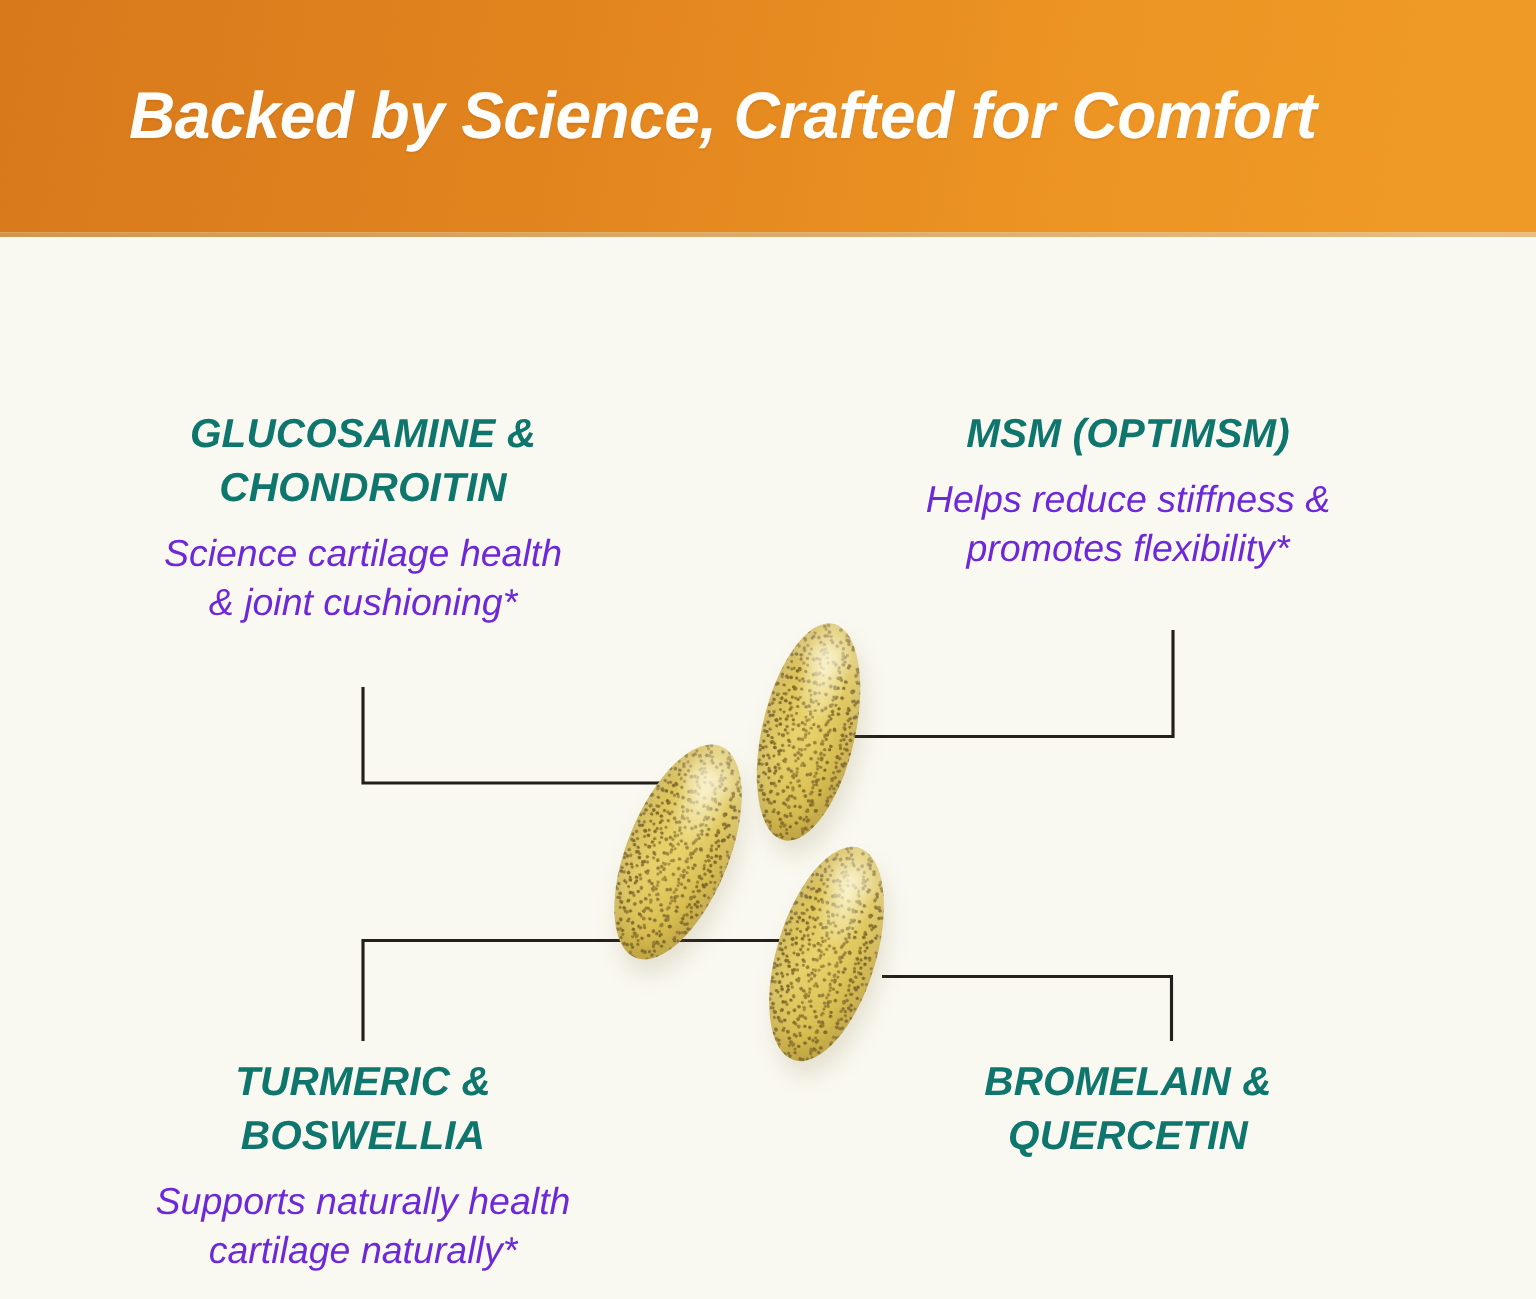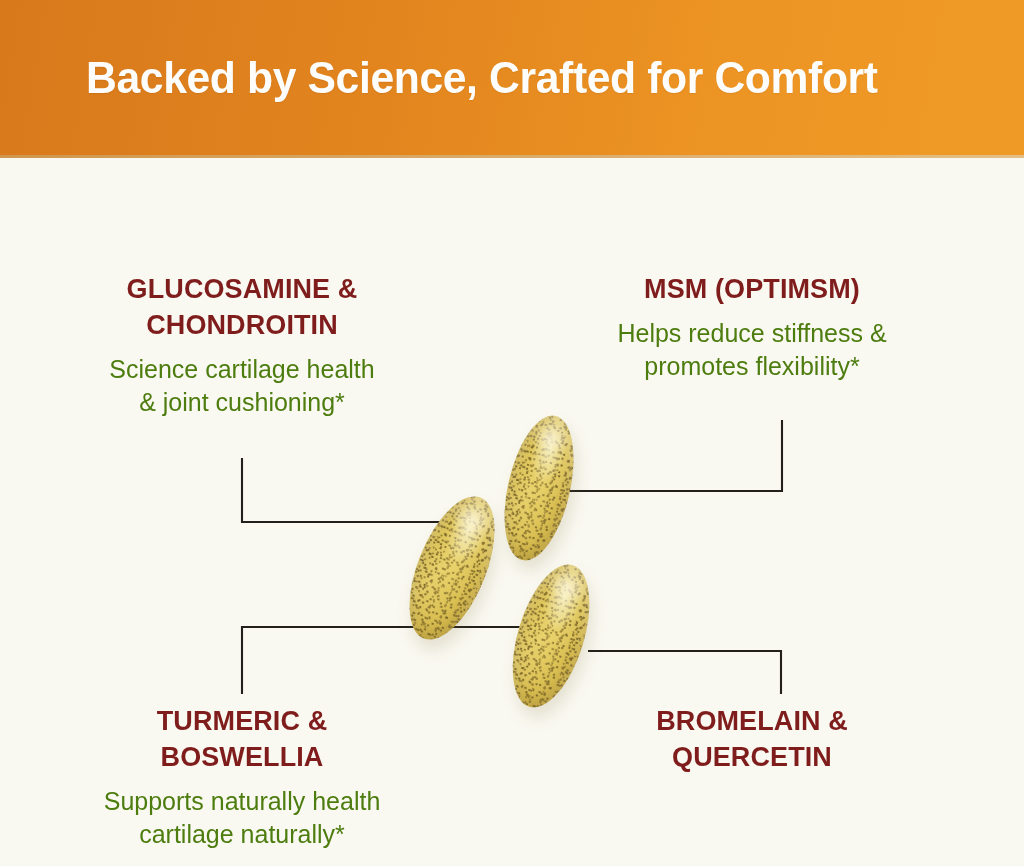--- a/index.html
+++ b/index.html
@@ -15,20 +15,21 @@
     font-family: "Liberation Sans", sans-serif;
     background: #faf9f1;
   }
 
   .infographic {
     position: relative;
     width: 1024px;
     height: 866px;
     background: #faf9f1;
     overflow: hidden;
+    font-style: italic;
   }
 
   
   .header-bar {
     position: absolute;
     left: 0;
     top: 0;
     width: 1024px;
     height: 155px;
     background: linear-gradient(100deg, #d8791c 0%, #e2851e 38%, #ed9524 72%, #ef9a27 100%);
@@ -87,30 +88,30 @@
     stroke-linecap: butt;
     stroke-linejoin: miter;
   }
 
   
   .callout {
     position: absolute;
     width: 400px;
   }
   .callout-title {
-    color: #7f1d1d;
+    color: #0f766e;
     font-size: 27px;
     font-weight: bold;
     letter-spacing: .1px;
     line-height: 1.33;
     text-align: center;
   }
   .callout-desc {
     margin-top: 9px;
-    color: #4d7c0f;
+    color: #6d28d9;
     font-size: 25px;
     font-weight: normal;
     line-height: 1.33;
     text-align: center;
   }
 
   #callout-tl { left: 42px;  top: 272px; }
   #callout-tr { left: 552px; top: 272px; }
   #callout-bl { left: 42px;  top: 704px; }
   #callout-br { left: 552px; top: 704px; }

